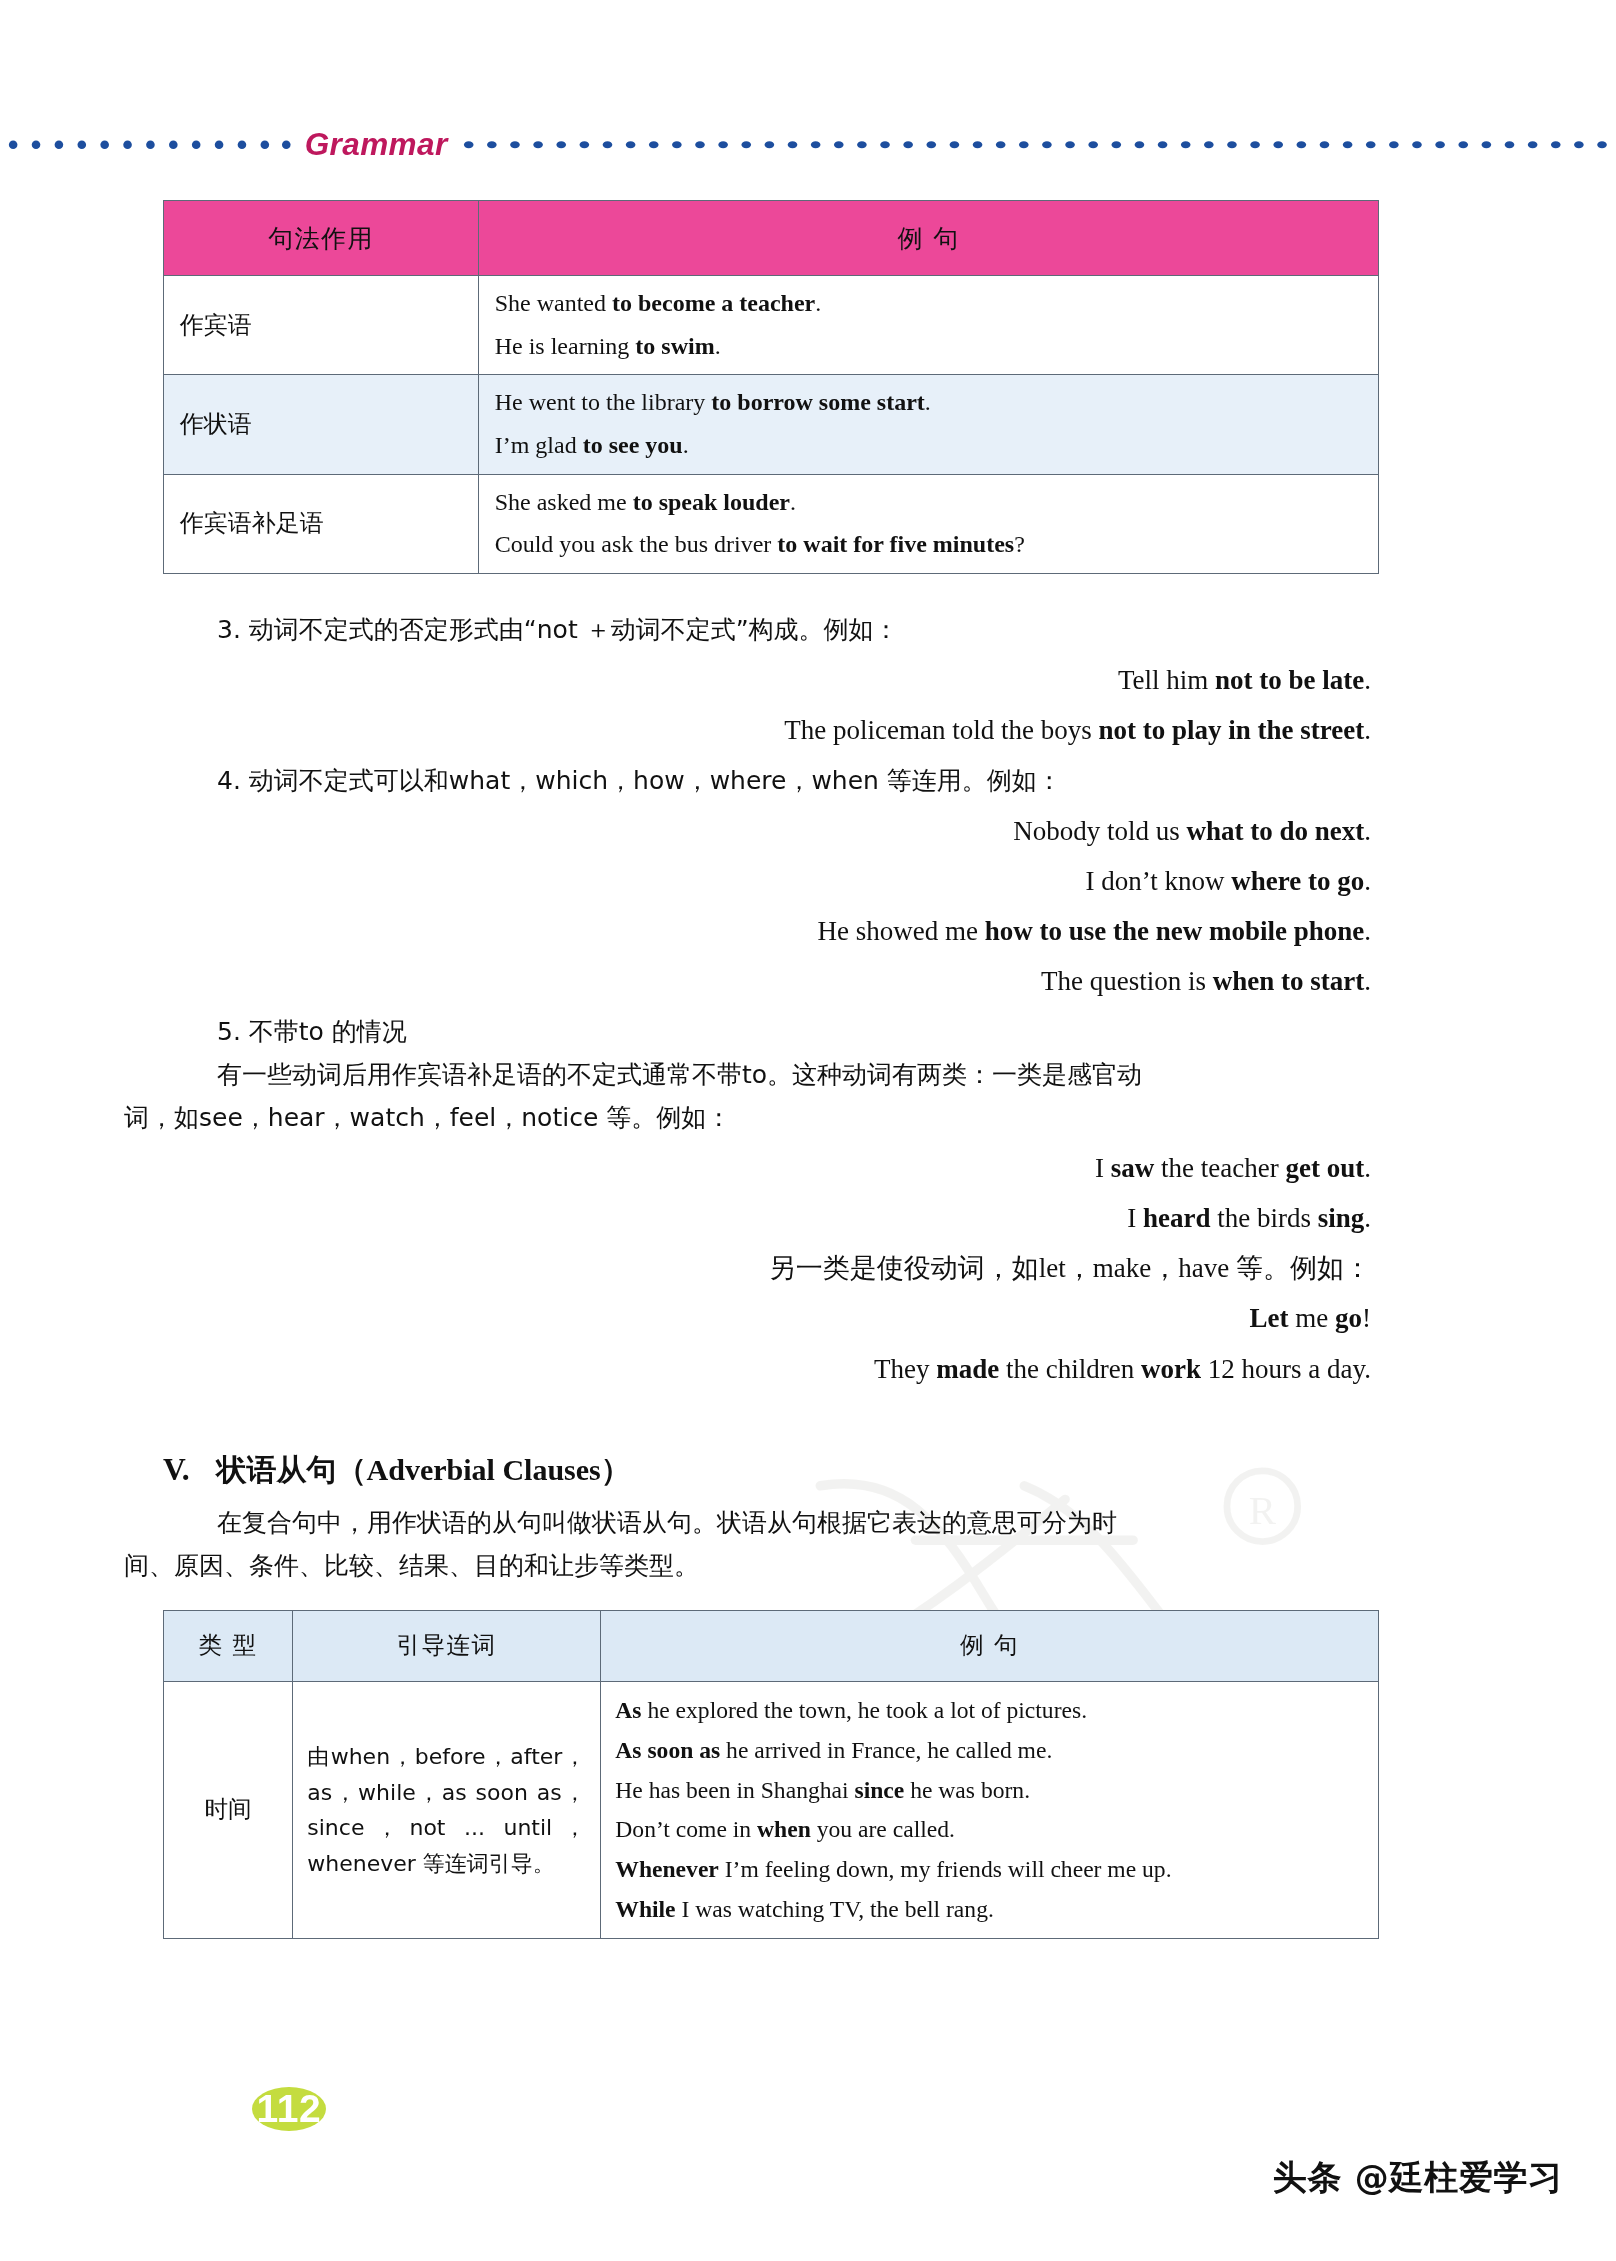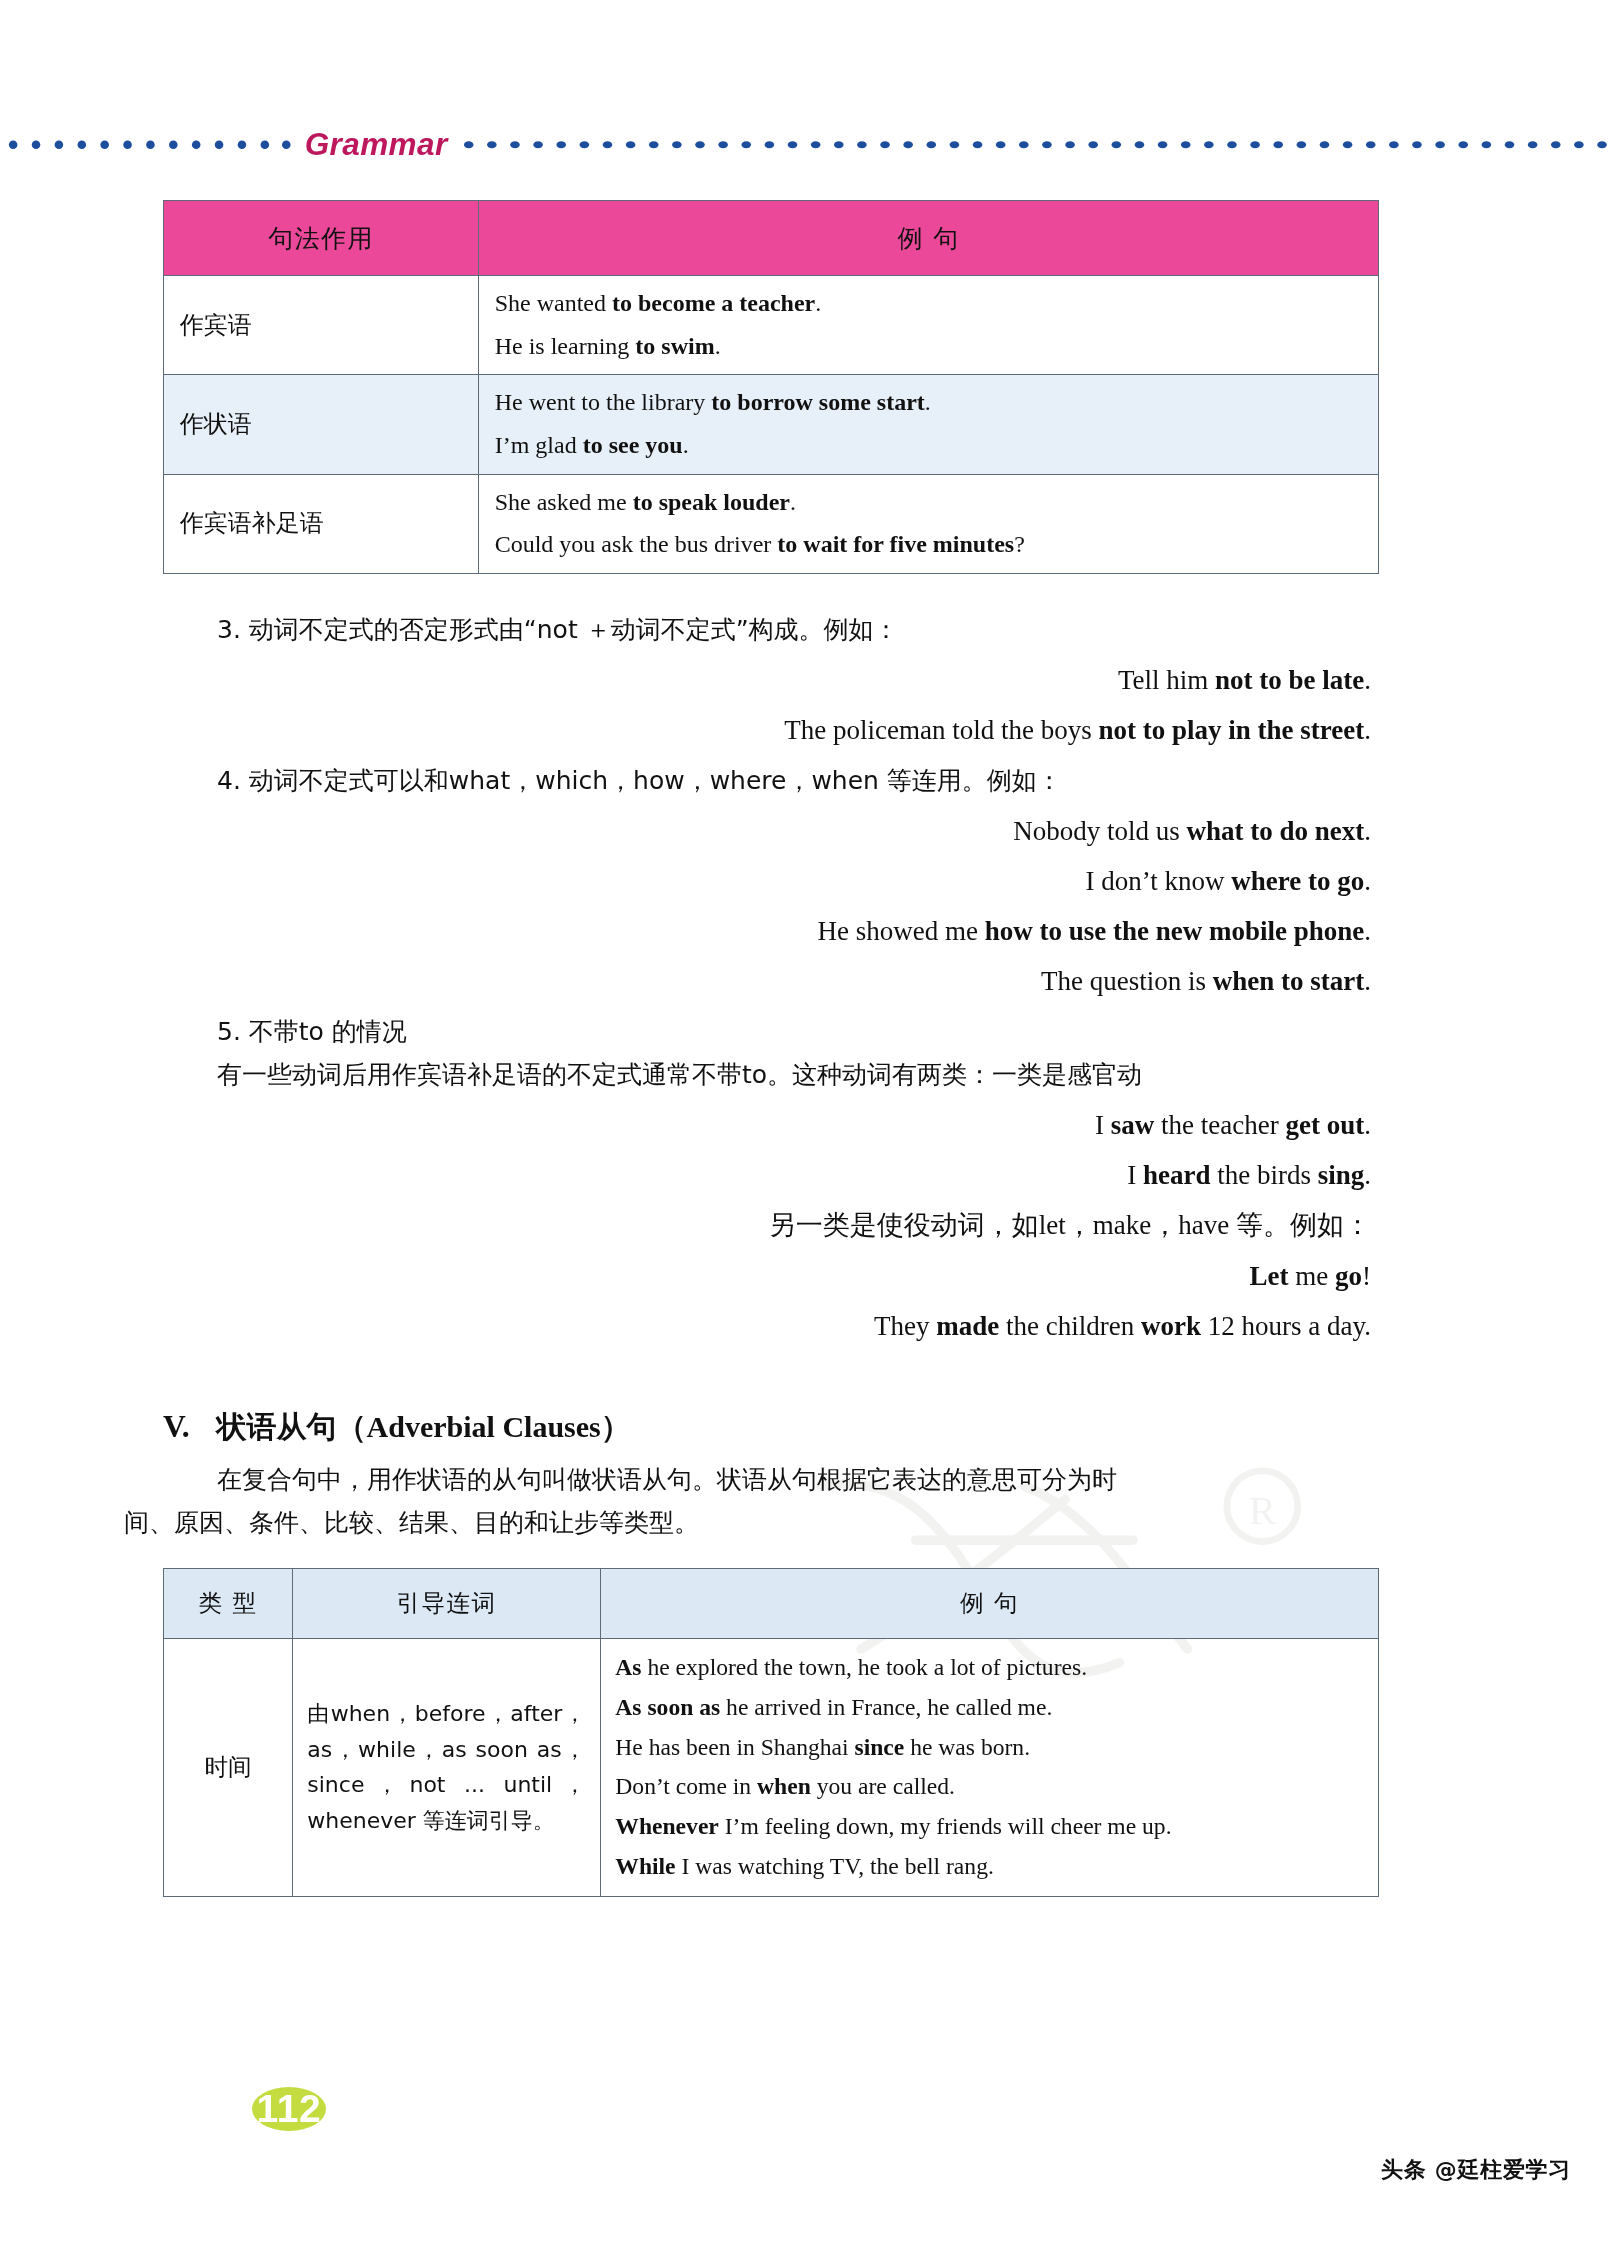--- a/index.html
+++ b/index.html
@@ -187,24 +187,24 @@
     font-size: 39px;
     display: flex;
     align-items: center;
     justify-content: center;
     letter-spacing: 0.7px;
   }
 
   
   .footer-wm {
     position: absolute;
-    right: 46px;
+    right: 54px;
     top: 2155px;
     font-family: "DejaVu Sans", "Liberation Sans", sans-serif;
-    font-size: 22px;
+    font-size: 34px;
     font-weight: bold;
     color: #111111;
     white-space: nowrap;
     letter-spacing: 0.7px;
   }
 
   
   .bg-wm {
     position: absolute;
     left: 758px;
@@ -354,20 +354,21 @@
     <p class="example"><span>The policeman told the boys </span><b>not to play in the street</b><span>.</span></p>
 
     <p class="para"><span class="cnrun">4.  动词不定式可以和what，which，how，where，when 等连用。例如：</span></p>
     <p class="example"><span>Nobody told us </span><b>what to do next</b><span>.</span></p>
     <p class="example"><span>I don’t know </span><b>where to go</b><span>.</span></p>
     <p class="example"><span>He showed me </span><b>how to use the new mobile phone</b><span>.</span></p>
     <p class="example"><span>The question is </span><b>when to start</b><span>.</span></p>
 
     <p class="para"><span class="cnrun">5.  不带to 的情况</span></p>
     <p class="para"><span class="cnrun">有一些动词后用作宾语补足语的不定式通常不带to。这种动词有两类：一类是感官动</span></p>
+    <p class="para flush" style="margin-left:-39px"><span class="cnrun">词，如see，hear，watch，feel，notice 等。例如：</span></p>
     <p class="example"><span>I </span><b>saw</b><span> the teacher </span><b>get out</b><span>.</span></p>
     <p class="example"><span>I </span><b>heard</b><span> the birds </span><b>sing</b><span>.</span></p>
     <p class="example"><span class="cnrun">另一类是使役动词，如let，make，have 等。例如：</span></p>
     <p class="example"><span></span><b>Let</b><span> me </span><b>go</b><span>!</span></p>
     <p class="example"><span>They </span><b>made</b><span> the children </span><b>work</b><span> 12 hours a day.</span></p>
 
     <div style="height:52px"></div>
 
     <div class="section-head">
       <span class="section-num">V.</span>

